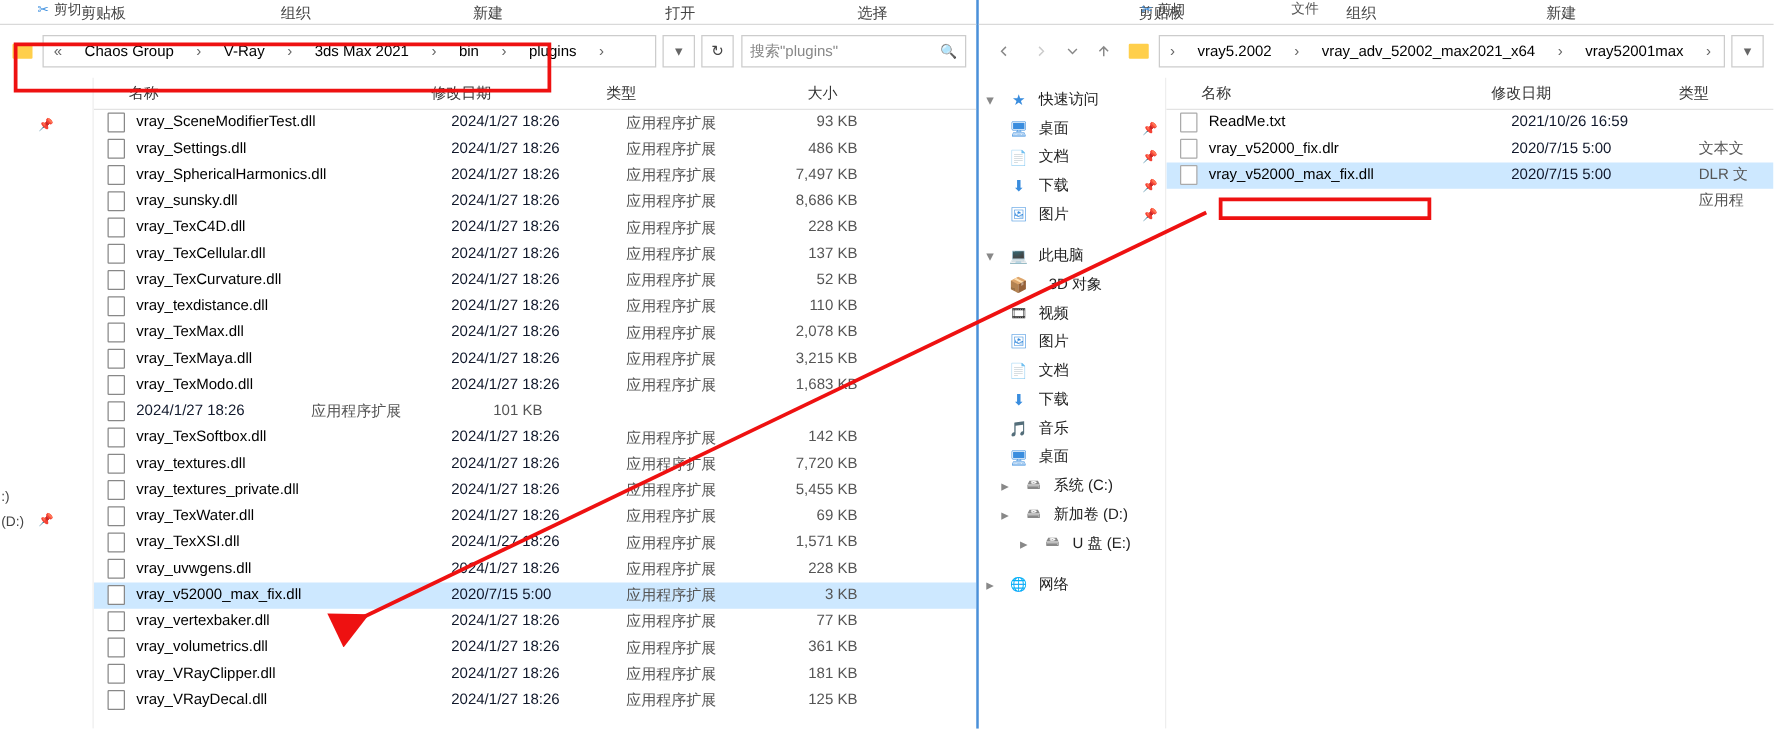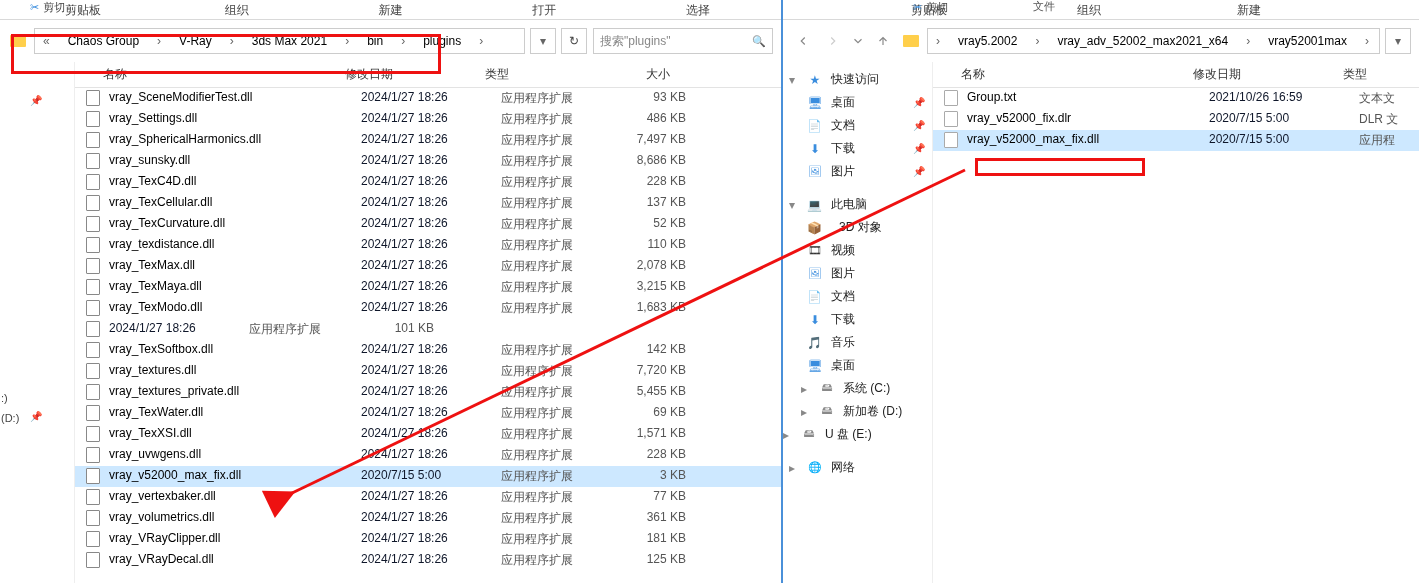--- a/index.html
+++ b/index.html
@@ -78,21 +78,21 @@
   .row .c-name { flex: 0 0 252px; white-space: nowrap; }
   .row .c-date { flex: 0 0 140px; color:#0f172a; }
   .row .c-type { flex: 0 0 110px; color:#555; }
   .row .c-size { flex: 0 0 85px; text-align: right; color:#555; padding-right:10px;}
 
   
   .pane-right .columns .col-name { flex: 0 0 250px; }
   .pane-right .columns .col-date { flex: 0 0 150px; }
   .pane-right .row .c-name { flex: 0 0 242px; }
   .pane-right .row .c-date { flex: 0 0 150px; }
-  .pane-right .row .c-type { flex: 0 0 60px; }
+  .pane-right .row .c-type { flex: 0 0 60px; margin-top: 20px; }
 
   
   .arrow-svg { position: absolute; left:0; top:0; width:1419px; height:583px; pointer-events:none; }
   .drive-label { position:absolute; left:1px; font-size:11px; color:#444;}
 </style>
 </head>
 <body>
 
 <div class="wrap">
 
@@ -426,21 +426,21 @@
         <div class="sb-item" style="padding-left:18px;">
             <span class="caret"></span>
             <span class="ic ic-drive"></span>
             <span>系统 (C:)</span>
           </div>
         <div class="sb-item" style="padding-left:18px;">
             <span class="caret"></span>
             <span class="ic ic-drive"></span>
             <span>新加卷 (D:)</span>
           </div>
-        <div class="sb-item" style="padding-left:0;">
+        <div class="sb-item" style="padding-left:33px;">
             <span class="caret"></span>
             <span class="ic ic-drive"></span>
             <span>U 盘 (E:)</span>
           </div>
 
         <div class="sb-group"></div>
         <div class="sb-item">
             <span class="caret"></span>
             <span class="ic ic-net"></span>
             <span>网络</span>
@@ -449,21 +449,21 @@
 
       <div class="file-area">
         <div class="columns">
           <div class="col-name" style="padding-left:18px;">名称</div>
           <div class="col-date">修改日期</div>
           <div class="col-type" style="flex:0 0 60px;">类型</div>
         </div>
         <div class="rows" id="rows-right">
             <div class="row">
               <span class="file-ic"></span>
-    <span class="c-name">Group.txt</span>
+    <span class="c-name">ReadMe.txt</span>
     <span class="c-date">2021/10/26 16:59</span>
     <span class="c-type">文本文</span>
             </div>
             <div class="row">
               <span class="file-ic"></span>
     <span class="c-name">vray_v52000_fix.dlr</span>
     <span class="c-date">2020/7/15 5:00</span>
     <span class="c-type">DLR 文</span>
             </div>
             <div class="row sel">

